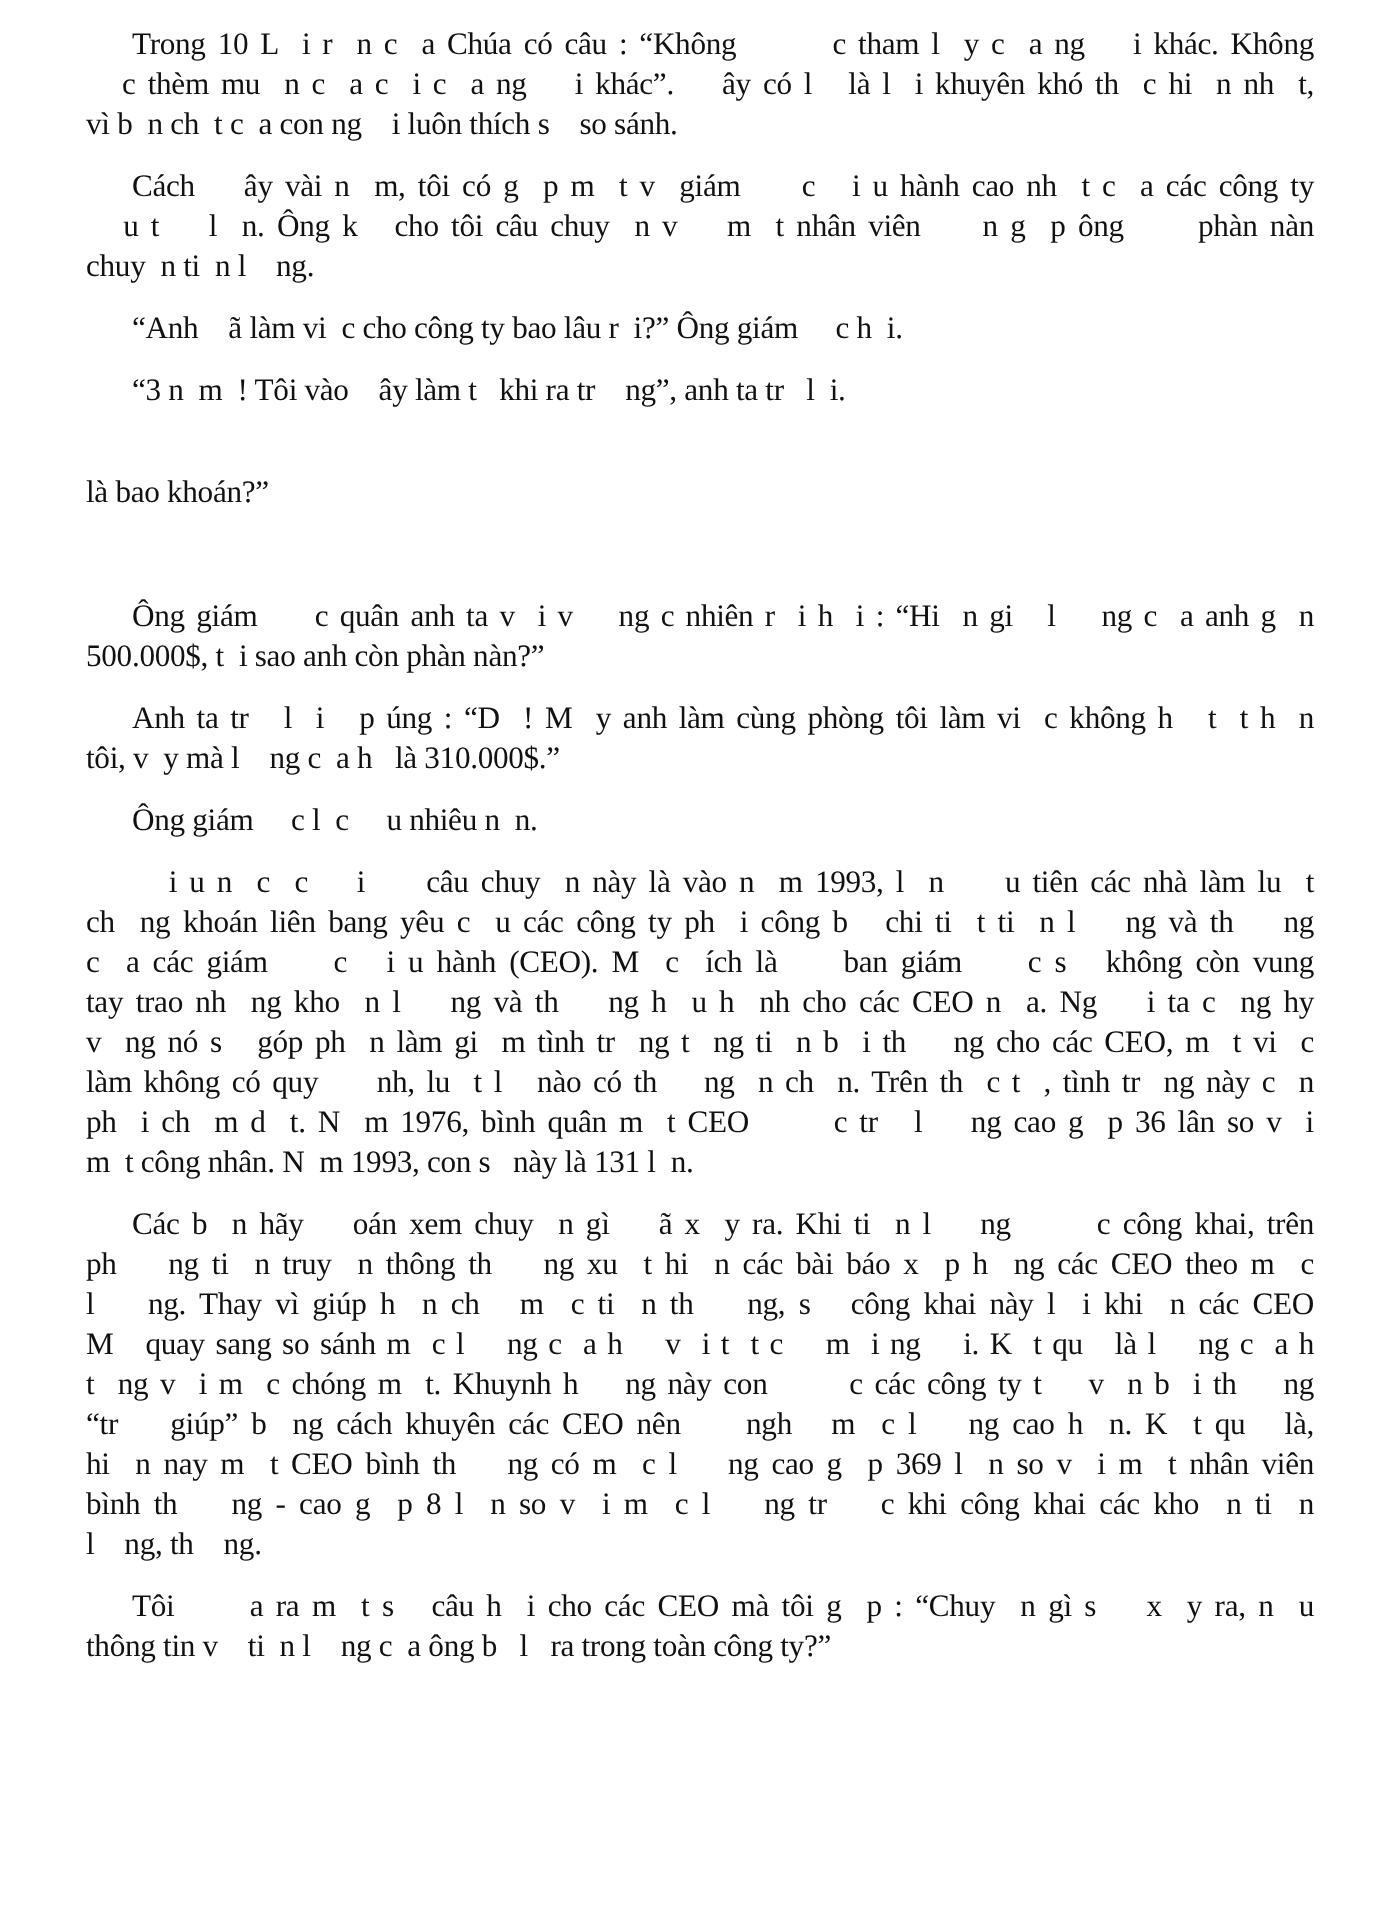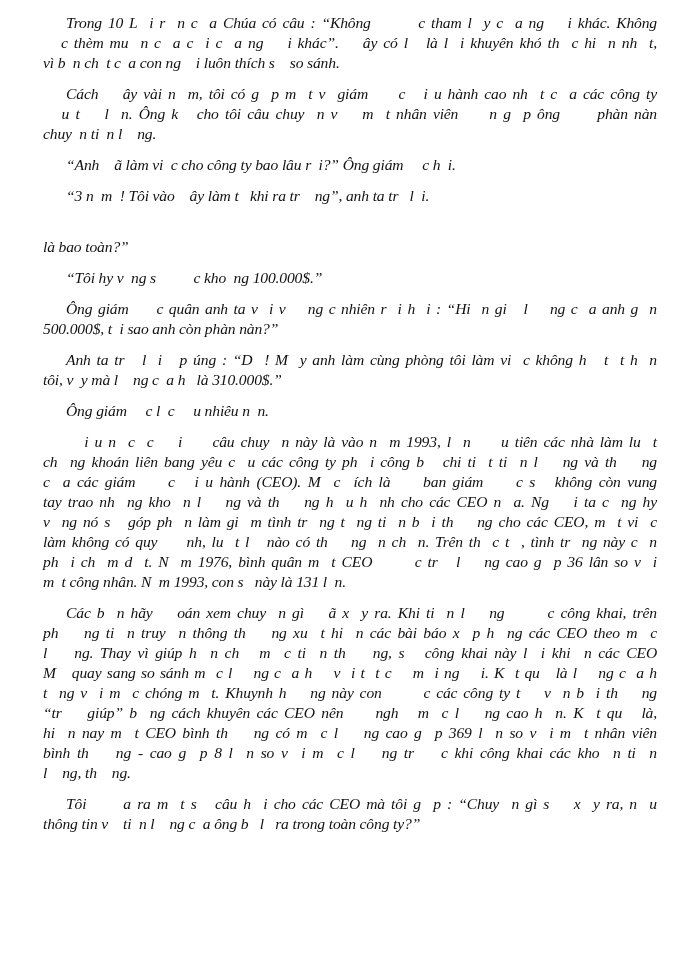--- a/index.html
+++ b/index.html
@@ -1,43 +1,42 @@
 <!DOCTYPE html>
 <html><head>
 <meta charset="utf-8">
 <style>
   html, body { margin: 0; padding: 0; background: #ffffff; }
   body { width: 700px; height: 960px; overflow: hidden; position: relative;
     font-family: "Liberation Serif", "DejaVu Serif", serif; color: #111111; }
   .page { position: absolute; left: 0; top: 0; width: 700px; height: 960px; }
   .line { position: absolute; left: 43px; width: 614px; font-size: 15.6px; line-height: 20px;
-    white-space: pre; text-align: justify; text-align-last: justify; letter-spacing: -0.15px; font-style: italic; }
+    white-space: pre; text-align: justify; text-align-last: justify; letter-spacing: -0.15px; }
   .line.indent { left: 66px; width: 591px; }
   .line.last { text-align-last: left; }
 </style>
 </head>
 <body>
 
 <div class="page">
 
   <div class="line indent" style="top:13px">Trong 10 L  i r  n c  a Chúa có câu : “Không        c tham l  y c  a ng    i khác. Không</div>
   <div class="line" style="top:33px">   c thèm mu  n c  a c  i c  a ng    i khác”.    ây có l   là l  i khuyên khó th  c hi  n nh  t,</div>
   <div class="line last" style="top:53px">vì b  n ch  t c  a con ng    i luôn thích s    so sánh.</div>
 
   <div class="line indent" style="top:84px">Cách    ây vài n  m, tôi có g  p m  t v  giám     c   i u hành cao nh  t c  a các công ty</div>
   <div class="line" style="top:104px">   u t    l  n. Ông k   cho tôi câu chuy  n v    m  t nhân viên     n g  p ông      phàn nàn</div>
   <div class="line last" style="top:124px">chuy  n ti  n l    ng.</div>
 
   <div class="line indent last" style="top:155px">“Anh    ã làm vi  c cho công ty bao lâu r  i?” Ông giám     c h  i.</div>
 
   <div class="line indent last" style="top:186px">“3 n  m  ! Tôi vào    ây làm t   khi ra tr    ng”, anh ta tr   l  i.</div>
 
-  <div class="line last" style="top:237px">là bao toàn?”</div>
+  <div class="line last" style="top:237px">là bao khoán?”</div>
 
-  <div class="line indent last" style="top:268px">“Tôi hy v  ng s          c kho  ng 100.000$.”</div>
 
   <div class="line indent" style="top:299px">Ông giám     c quân anh ta v  i v    ng c nhiên r  i h  i : “Hi  n gi   l    ng c  a anh g  n</div>
   <div class="line last" style="top:319px">500.000$, t  i sao anh còn phàn nàn?”</div>
 
   <div class="line indent" style="top:350px">Anh ta tr   l  i   p úng : “D  ! M  y anh làm cùng phòng tôi làm vi  c không h   t  t h  n</div>
   <div class="line last" style="top:370px">tôi, v  y mà l    ng c  a h   là 310.000$.”</div>
 
   <div class="line indent last" style="top:401px">Ông giám     c l  c     u nhiêu n  n.</div>
 
   <div class="line indent" style="top:432px">   i u n  c  c    i     câu chuy  n này là vào n  m 1993, l  n     u tiên các nhà làm lu  t</div>

